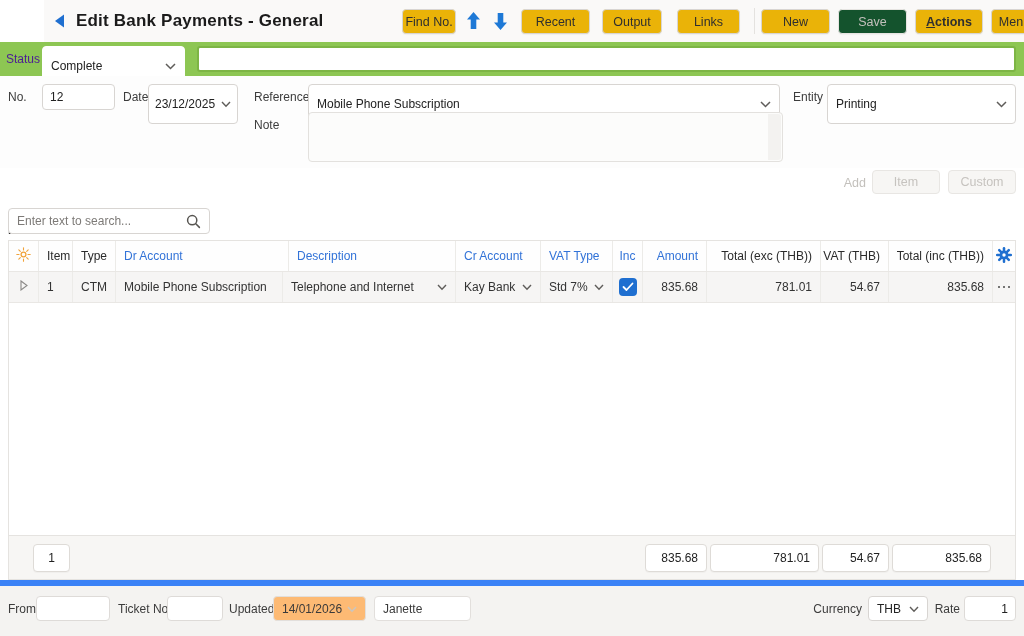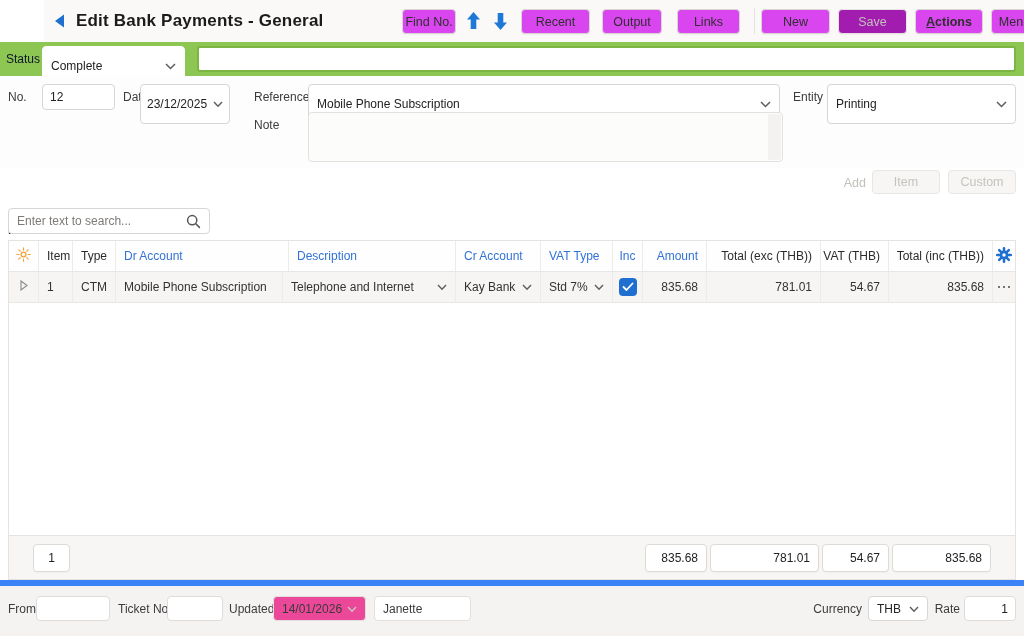--- a/index.html
+++ b/index.html
@@ -4,31 +4,31 @@
 <style>
   * { box-sizing: border-box; margin: 0; padding: 0; }
   html,body { width:1024px; height:636px; }
   body { font-family: "Liberation Sans", "DejaVu Sans", sans-serif; font-size:12px; color:#333; background:#fff; }
   .app { position:relative; width:1024px; height:636px; background:#fff; overflow:hidden; display:flex; flex-direction:column; }
 
   
   .topbar { position:relative; height:42px; background:#faf9f8; flex:0 0 auto;margin-left:44px; }
   .back-btn { position:absolute; left:8px; top:13px; width:16px; height:16px; cursor:pointer; }
   .page-title { position:absolute; left:32px; top:11px; font-size:17px; font-weight:bold; color:#1b1b1b; letter-spacing:.2px; }
-  .tb-btn { position:absolute; top:9px; height:25px; background:#d946ef; border:1px solid #d8d5d2; border-radius:4px;
+  .tb-btn { position:absolute; top:9px; height:25px; background:#eab308; border:1px solid #d8d5d2; border-radius:4px;
             font-size:12.5px; color:#2f2f2f; display:flex; align-items:center; justify-content:center;
             box-shadow:0 1px 1px rgba(0,0,0,.04); cursor:pointer; }
-  .tb-btn.disabled { color:#c3c0bc; background:#a21caf; border-color:#e6e4e1; cursor:default; }
+  .tb-btn.disabled { color:#c3c0bc; background:#14532d; border-color:#e6e4e1; cursor:default; }
   .tb-btn.bold { font-weight:bold; }
   .tb-arrow { position:absolute; top:10px; width:17px; height:22px; cursor:pointer; }
   .tb-divider { position:absolute; left:710px; top:8px; width:1px; height:26px; background:#e4e2df; }
 
   
   .statusbar { position:relative; height:34px; background:#8dc653; flex:0 0 auto; }
-  .status-label { position:absolute; left:6px; top:10px; color:#0f172a; font-size:12px; }
+  .status-label { position:absolute; left:6px; top:10px; color:#4c1d95; font-size:12px; }
   .combo { background:#fff; border:1px solid #d8d5d2; border-radius:4px; height:40px; display:flex; align-items:center;
            padding:0 8px; cursor:pointer; position:absolute; }
   .combo .val { flex:1; white-space:nowrap; overflow:hidden; color:#222; }
   .status-combo { left:42px; top:4px; width:143px; border-color:#fff; }
   .status-msg { position:absolute; left:197px; top:4px; width:819px; height:26px; background:#fff;
                 border:2px solid #7db545; border-radius:3px; padding:0 6px; font-size:12px; }
 
   
   .formarea { position:relative; height:92px; flex:0 0 auto; background:#fdfdfd; }
   .flabel { position:absolute; color:#3c3c3c; font-size:12px; }
@@ -82,21 +82,21 @@
   .tot-amount { left:636px; width:62px; }
   .tot-exc { left:701px; width:109px; }
   .tot-vat { left:813px; width:67px; }
   .tot-inc { left:883px; width:99px; }
 
   
   .footerbar { position:relative; height:56px; background:#f4f3f1; border-top:6px solid #3b82f6; flex:0 0 auto; }
   .fb-label { position:absolute; top:16px; color:#3c3c3c; font-size:12px; }
   .fb-input { position:absolute; top:10px; height:25px; border:1px solid #dedbd8; border-radius:4px; background:#fff;
               padding:0 7px; font-size:12px; font-family:inherit; color:#222; }
-  .fb-readonly { position:absolute; top:10px; height:25px; border:1px solid #e2dfdc; border-radius:4px; background:#ec4899;
+  .fb-readonly { position:absolute; top:10px; height:25px; border:1px solid #e2dfdc; border-radius:4px; background:#fdba74;
                  display:flex; align-items:center; padding:0 8px; font-size:12px; color:#3a3a3a; }
   .chev-dis polyline { stroke:#c9c6c2; }
 </style>
 </head>
 <body>
 
 <div class="app">
 
   <div class="topbar">
     <span class="back-btn">
@@ -141,21 +141,21 @@
       </span>
     </div>
     <input class="status-msg" value="" style="">
   </div>
 
   <div class="formarea">
     <span class="flabel" style="left:8px;top:14px">No.</span>
     <input class="finput" style="left: 42px; top: 8px; width: 73px;" value="12">
 
     <span class="flabel" style="left:123px;top:14px">Date</span>
-    <div class="combo" style="left:140px;top:8px;width:90px;padding:0 6px">
+    <div class="combo" style="left:148px;top:8px;width:90px;padding:0 6px">
       <span class="val">23/12/2025</span>
       <span class="chev">
         <svg width="10" height="7" viewBox="0 0 10 7">
             <polyline points="1,1 5,5.3 9,1" fill="none" stroke="#5f5d5a" stroke-width="1.4"></polyline>
           </svg>
       </span>
     </div>
 
     <span class="flabel" style="left:254px;top:14px">Reference</span>
     <div class="combo" style="left:308px;top:8px;width:472px">

